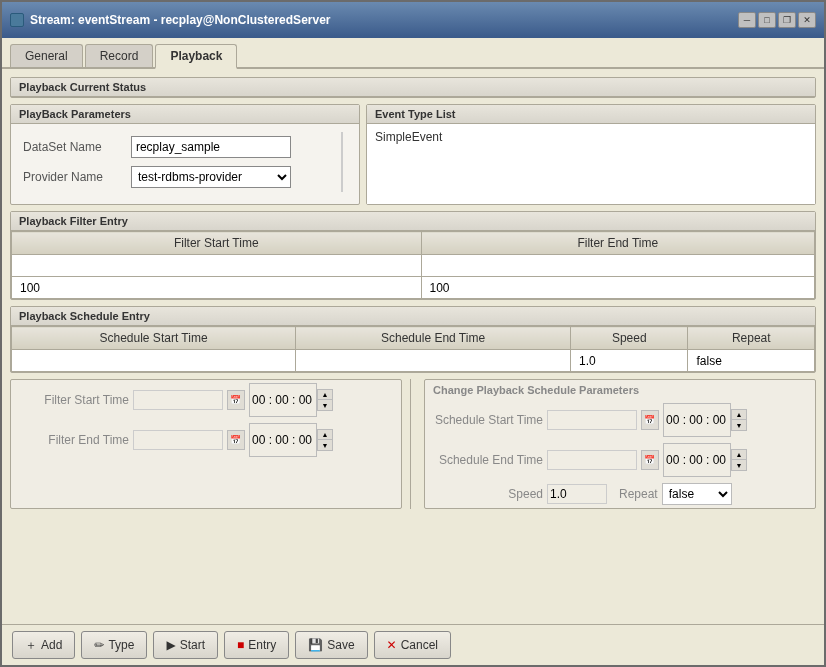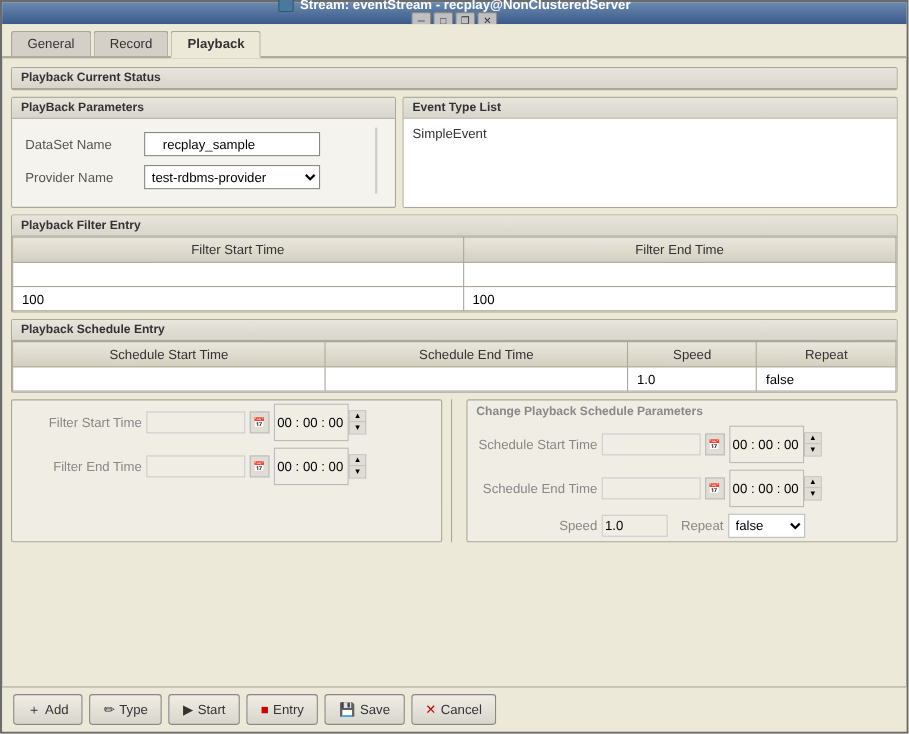--- a/index.html
+++ b/index.html
@@ -1,20 +1,20 @@
 <!DOCTYPE html>
 <html><head>
   <meta charset="utf-8">
   <style>
     * { box-sizing: border-box; margin: 0; padding: 0; font-family: Arial, sans-serif; font-size: 12px; }
     body { background: #d4d0c8; width: 826px; height: 667px; overflow: hidden; }
 
     .window { width: 826px; height: 667px; background: #ece9d8; border: 2px solid #6b6b6b; display: flex; flex-direction: column; }
 
-    .title-bar { background: linear-gradient(to bottom, #6a8ab0, #3a5a8a); color: white; padding: 4px 8px; display: flex; align-items: center; justify-content: center; height: 20px; flex-shrink: 0; flex-direction: column; }
+    .title-bar { background: linear-gradient(to bottom, #6a8ab0, #3a5a8a); color: white; padding: 4px 8px; display: flex; align-items: center; justify-content: space-between; height: 36px; flex-shrink: 0; }
     .title-bar-text { font-size: 11px; font-weight: bold; display: flex; align-items: center; gap: 6px; }
     .title-bar-icon { width: 14px; height: 14px; background: #4a7a9b; border: 1px solid #2a5a7b; border-radius: 2px; display: inline-block; }
     .title-bar-controls { display: flex; gap: 2px; }
     .tb-btn { width: 18px; height: 16px; background: #c0c0c0; border: 1px solid #888; border-radius: 2px; cursor: pointer; display: flex; align-items: center; justify-content: center; font-size: 9px; color: #333; }
 
     .tabs-bar { background: #ece9d8; padding: 6px 8px 0 8px; display: flex; gap: 2px; flex-shrink: 0; border-bottom: 2px solid #aca899; }
     .tab { padding: 4px 14px; background: #d4d0c8; border: 1px solid #aca899; border-bottom: none; border-radius: 3px 3px 0 0; cursor: pointer; color: #333; }
     .tab.active { background: #ece9d8; border-bottom: 2px solid #ece9d8; margin-bottom: -2px; font-weight: bold; z-index: 1; }
 
     .content { flex: 1; padding: 8px; display: flex; flex-direction: column; gap: 6px; overflow: hidden; }
@@ -28,21 +28,21 @@
     .params-event-row { display: flex; gap: 6px; }
 
     .playback-params { border: 1px solid #aca899; background: #f5f3ee; border-radius: 2px; flex: 0 0 350px; }
     .playback-params .section-title { background: linear-gradient(to bottom, #e8e5dc, #d8d5cc); padding: 3px 8px; font-weight: bold; font-size: 11px; border-bottom: 1px solid #aca899; }
 
     .params-content { display: flex; padding: 8px; gap: 4px; }
     .params-fields { flex: 1; }
     .params-fields table { width: 100%; border-collapse: collapse; }
     .params-fields td { padding: 4px 4px; vertical-align: middle; }
     .params-fields td:first-child { color: #555; white-space: nowrap; }
-    .params-fields input[type=text] { width: 160px; height: 22px; border: 1px solid #888; padding: 2px 16px; background: white; }
+    .params-fields input[type=text] { width: 160px; height: 22px; border: 1px solid #888; padding: 2px 4px; background: white; }
 
     .event-type-box { border: 1px solid #aca899; background: #f5f3ee; border-radius: 2px; flex: 1; }
     .event-type-box .section-title { background: linear-gradient(to bottom, #e8e5dc, #d8d5cc); padding: 3px 8px; font-weight: bold; font-size: 11px; border-bottom: 1px solid #aca899; }
     .event-list { background: white; height: 80px; border: none; overflow-y: auto; padding: 4px; }
     .event-item { padding: 2px 4px; color: #333; }
 
     .filter-section { }
     .filter-table { width: 100%; border-collapse: collapse; }
     .filter-table th { background: linear-gradient(to bottom, #e8e5dc, #d4d0c0); border: 1px solid #aca899; padding: 4px 8px; text-align: center; font-weight: normal; color: #333; }
     .filter-table td { border: 1px solid #aca899; padding: 2px 8px; height: 22px; background: white; margin-left: 46px; }

